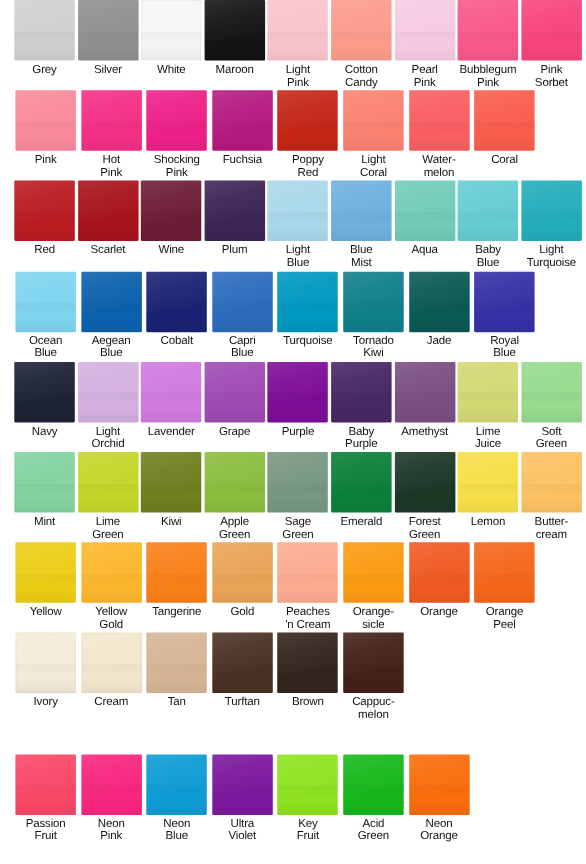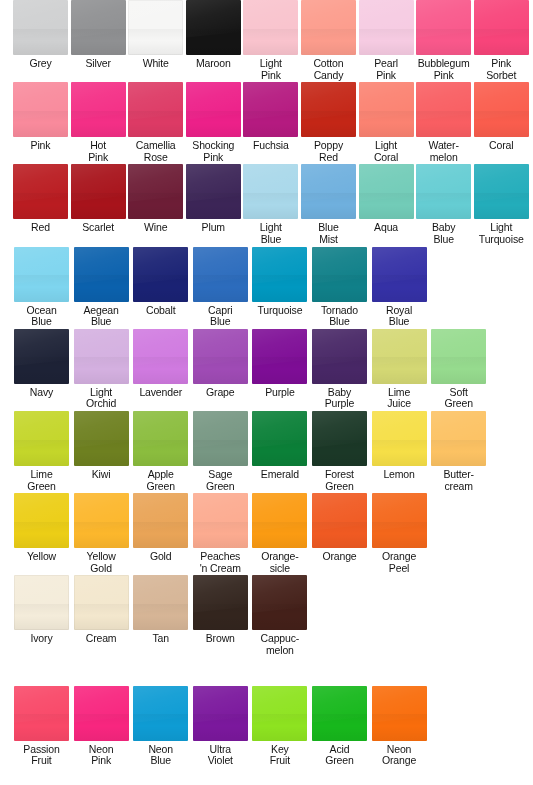--- a/index.html
+++ b/index.html
@@ -142,25 +142,20 @@
         <div class="cell">
           <div class="swatch" style="background: rgb(249, 138, 156);"></div>
           <div class="label">Pink</div>
         </div>
         <div class="cell">
           <div class="swatch" style="background: rgb(244, 47, 134);"></div>
           <div class="label">Hot
 Pink</div>
         </div>
         <div class="cell">
-          <div class="swatch" style="background: rgb(221, 58, 101);"></div>
-          <div class="label">Camellia
-Rose</div>
-        </div>
-        <div class="cell">
           <div class="swatch" style="background: rgb(237, 32, 137);"></div>
           <div class="label">Shocking
 Pink</div>
         </div>
         <div class="cell">
           <div class="swatch" style="background: rgb(181, 26, 128);"></div>
           <div class="label">Fuchsia</div>
         </div>
         <div class="cell">
           <div class="swatch" style="background: rgb(196, 38, 22);"></div>
@@ -244,21 +239,25 @@
           <div class="label">Capri
 Blue</div>
         </div>
         <div class="cell">
           <div class="swatch" style="background: rgb(0, 152, 192);"></div>
           <div class="label">Turquoise</div>
         </div>
         <div class="cell">
           <div class="swatch" style="background: rgb(16, 128, 137);"></div>
           <div class="label">Tornado
-Blue</div>
+Kiwi</div>
+        </div>
+        <div class="cell">
+          <div class="swatch" style="background: rgb(10, 90, 85);"></div>
+          <div class="label">Jade</div>
         </div>
         <div class="cell">
           <div class="swatch" style="background: rgb(53, 49, 166);"></div>
           <div class="label">Royal
 Blue</div>
         </div>
       </div>
       <div class="row row-block">
         <div class="cell">
           <div class="swatch" style="background: rgb(29, 34, 54);"></div>
@@ -280,32 +279,40 @@
         <div class="cell">
           <div class="swatch" style="background: rgb(126, 13, 150);"></div>
           <div class="label">Purple</div>
         </div>
         <div class="cell">
           <div class="swatch" style="background: rgb(72, 39, 102);"></div>
           <div class="label">Baby
 Purple</div>
         </div>
         <div class="cell">
+          <div class="swatch" style="background: rgb(122, 79, 130);"></div>
+          <div class="label">Amethyst</div>
+        </div>
+        <div class="cell">
           <div class="swatch" style="background: rgb(212, 216, 116);"></div>
           <div class="label">Lime
 Juice</div>
         </div>
         <div class="cell">
           <div class="swatch" style="background: rgb(150, 219, 142);"></div>
           <div class="label">Soft
 Green</div>
         </div>
       </div>
       <div class="row row-block">
         <div class="cell">
+          <div class="swatch" style="background: rgb(131, 211, 160);"></div>
+          <div class="label">Mint</div>
+        </div>
+        <div class="cell">
           <div class="swatch" style="background: rgb(196, 214, 42);"></div>
           <div class="label">Lime
 Green</div>
         </div>
         <div class="cell">
           <div class="swatch" style="background: rgb(110, 128, 32);"></div>
           <div class="label">Kiwi</div>
         </div>
         <div class="cell">
           <div class="swatch" style="background: rgb(139, 189, 62);"></div>
@@ -340,20 +347,24 @@
         <div class="cell">
           <div class="swatch" style="background: rgb(236, 206, 22);"></div>
           <div class="label">Yellow</div>
         </div>
         <div class="cell">
           <div class="swatch" style="background: rgb(252, 183, 44);"></div>
           <div class="label">Yellow
 Gold</div>
         </div>
         <div class="cell">
+          <div class="swatch" style="background: rgb(249, 128, 25);"></div>
+          <div class="label">Tangerine</div>
+        </div>
+        <div class="cell">
           <div class="swatch" style="background: rgb(233, 164, 87);"></div>
           <div class="label">Gold</div>
         </div>
         <div class="cell">
           <div class="swatch" style="background: rgb(252, 171, 144);"></div>
           <div class="label">Peaches
 'n Cream</div>
         </div>
         <div class="cell">
           <div class="swatch" style="background: rgb(251, 155, 18);"></div>
@@ -375,20 +386,24 @@
           <div class="swatch pale" style="background: rgb(244, 236, 218);"></div>
           <div class="label">Ivory</div>
         </div>
         <div class="cell">
           <div class="swatch pale" style="background: rgb(243, 231, 205);"></div>
           <div class="label">Cream</div>
         </div>
         <div class="cell">
           <div class="swatch" style="background: rgb(214, 181, 150);"></div>
           <div class="label">Tan</div>
+        </div>
+        <div class="cell">
+          <div class="swatch" style="background: rgb(74, 49, 37);"></div>
+          <div class="label">Turftan</div>
         </div>
         <div class="cell">
           <div class="swatch" style="background: rgb(51, 37, 30);"></div>
           <div class="label">Brown</div>
         </div>
         <div class="cell">
           <div class="swatch" style="background: rgb(68, 32, 25);"></div>
           <div class="label">Cappuc-
 melon</div>
         </div>

